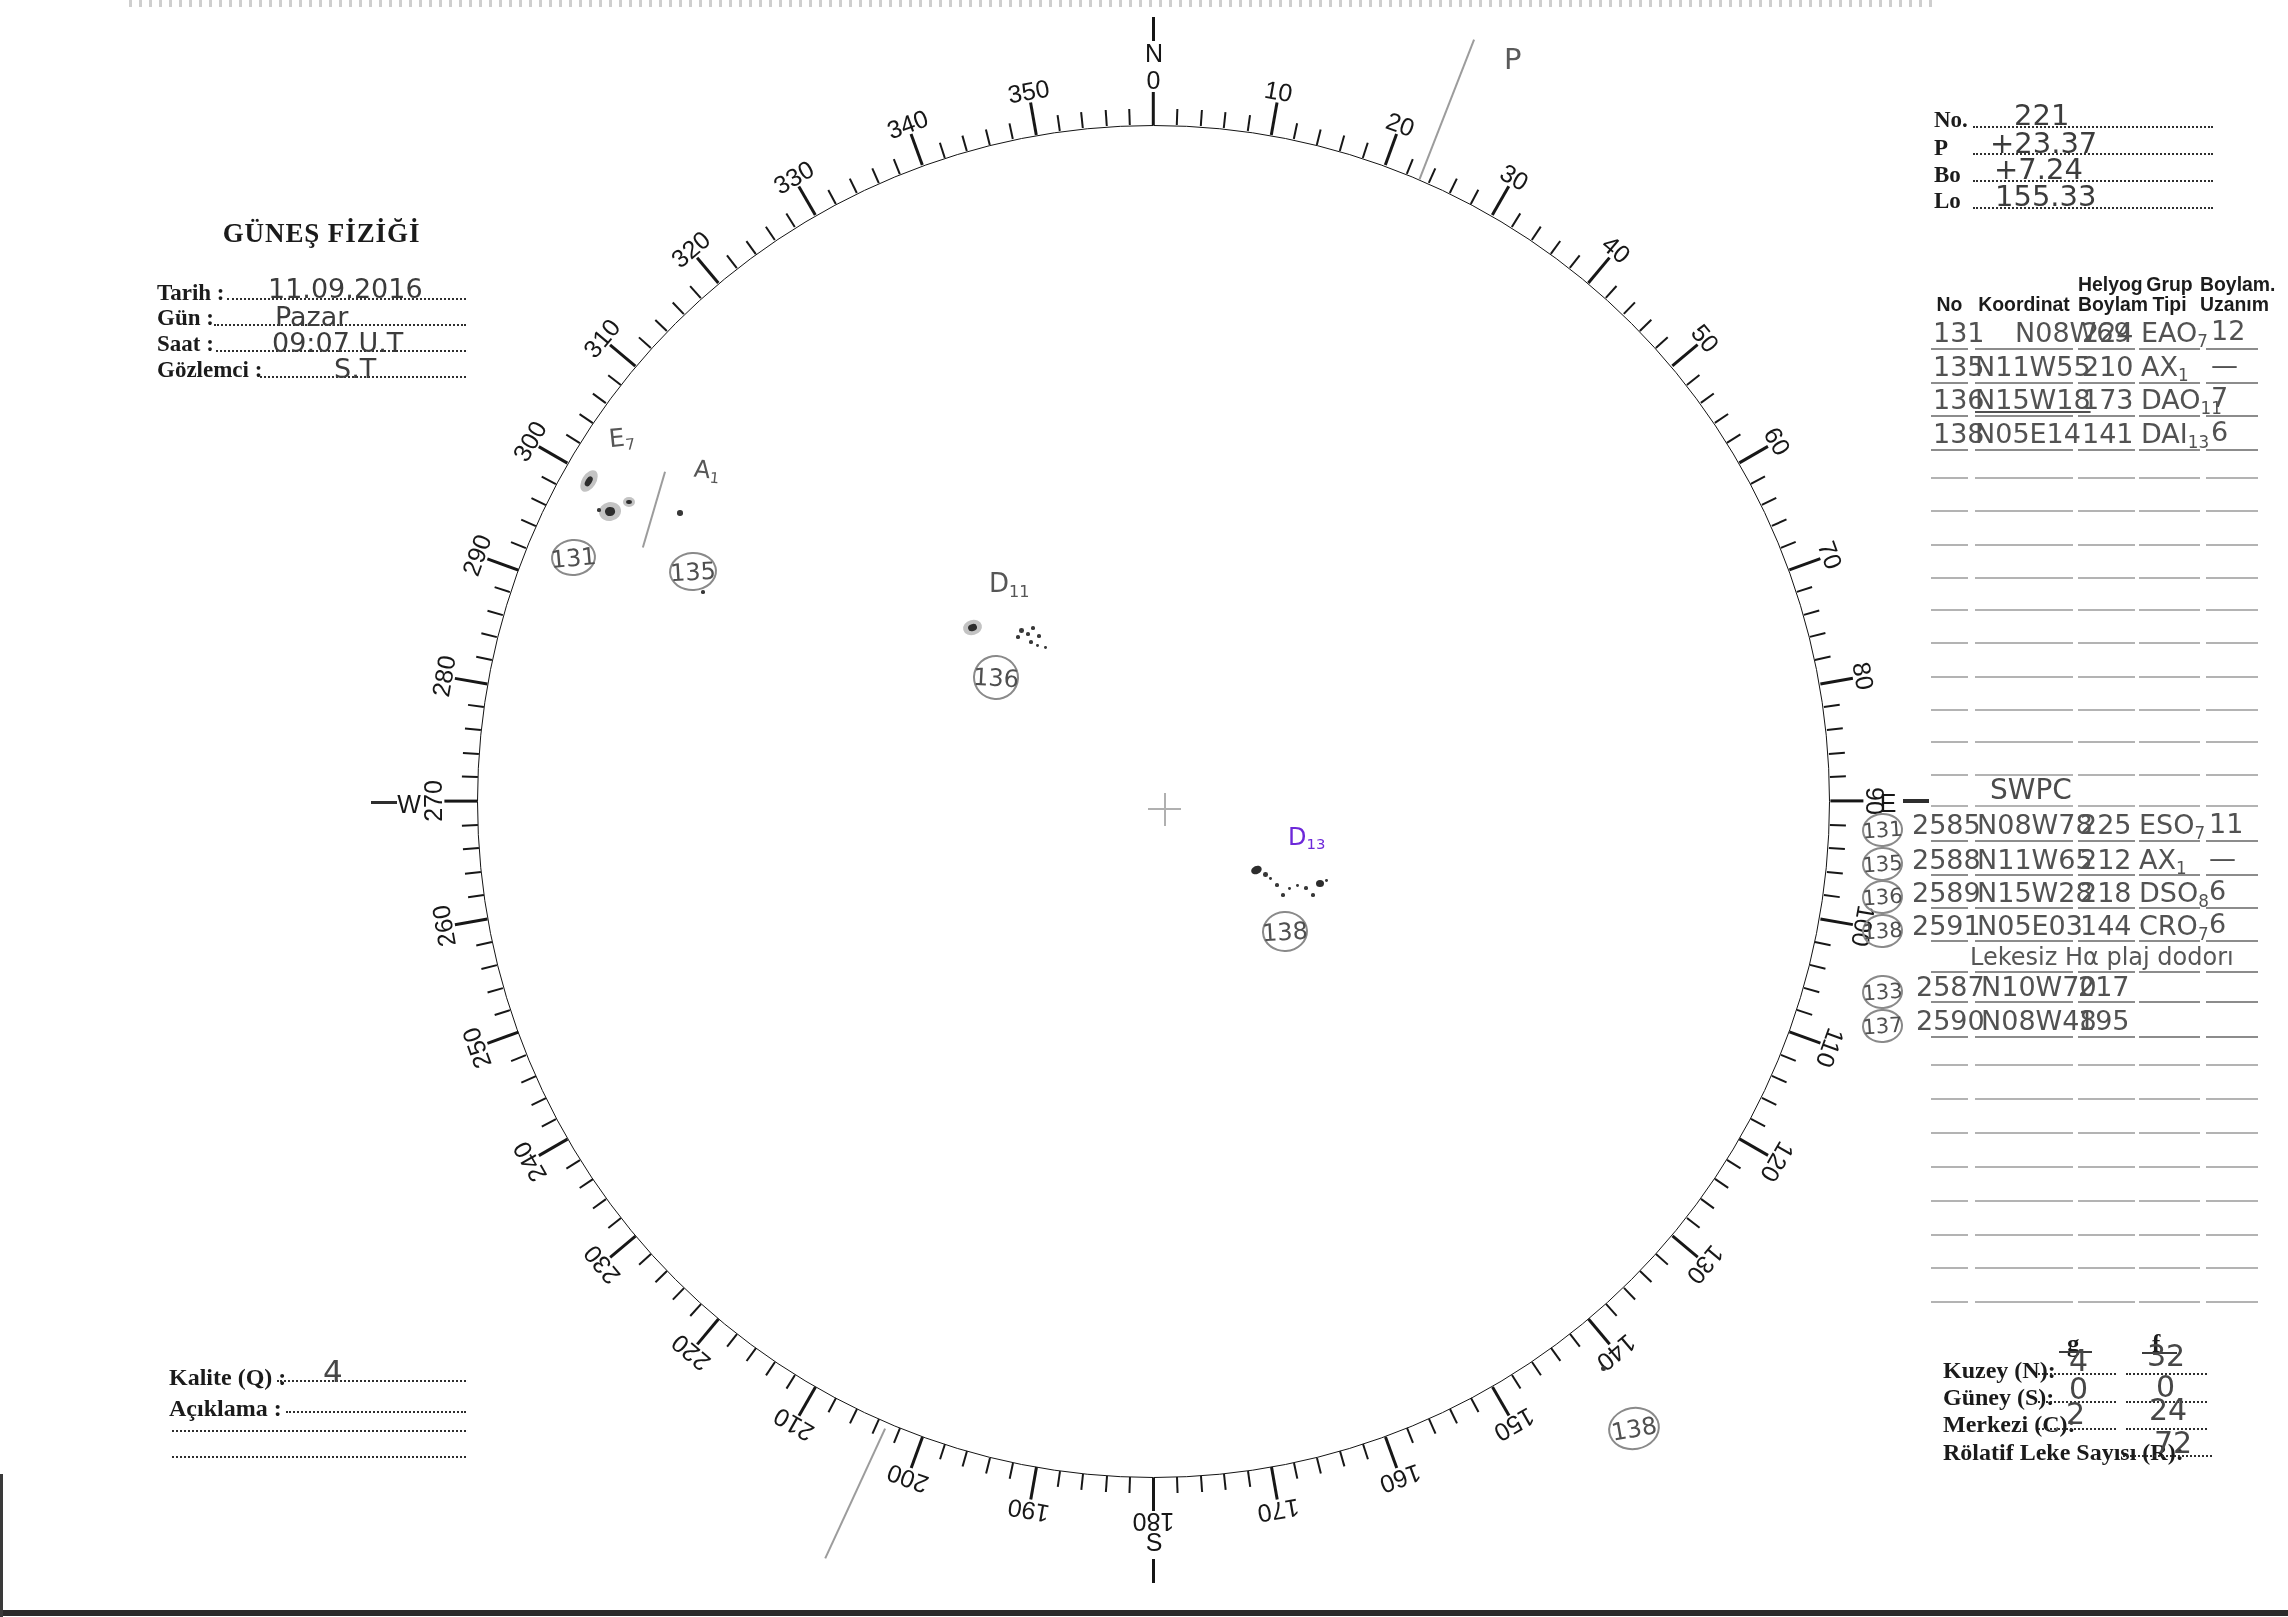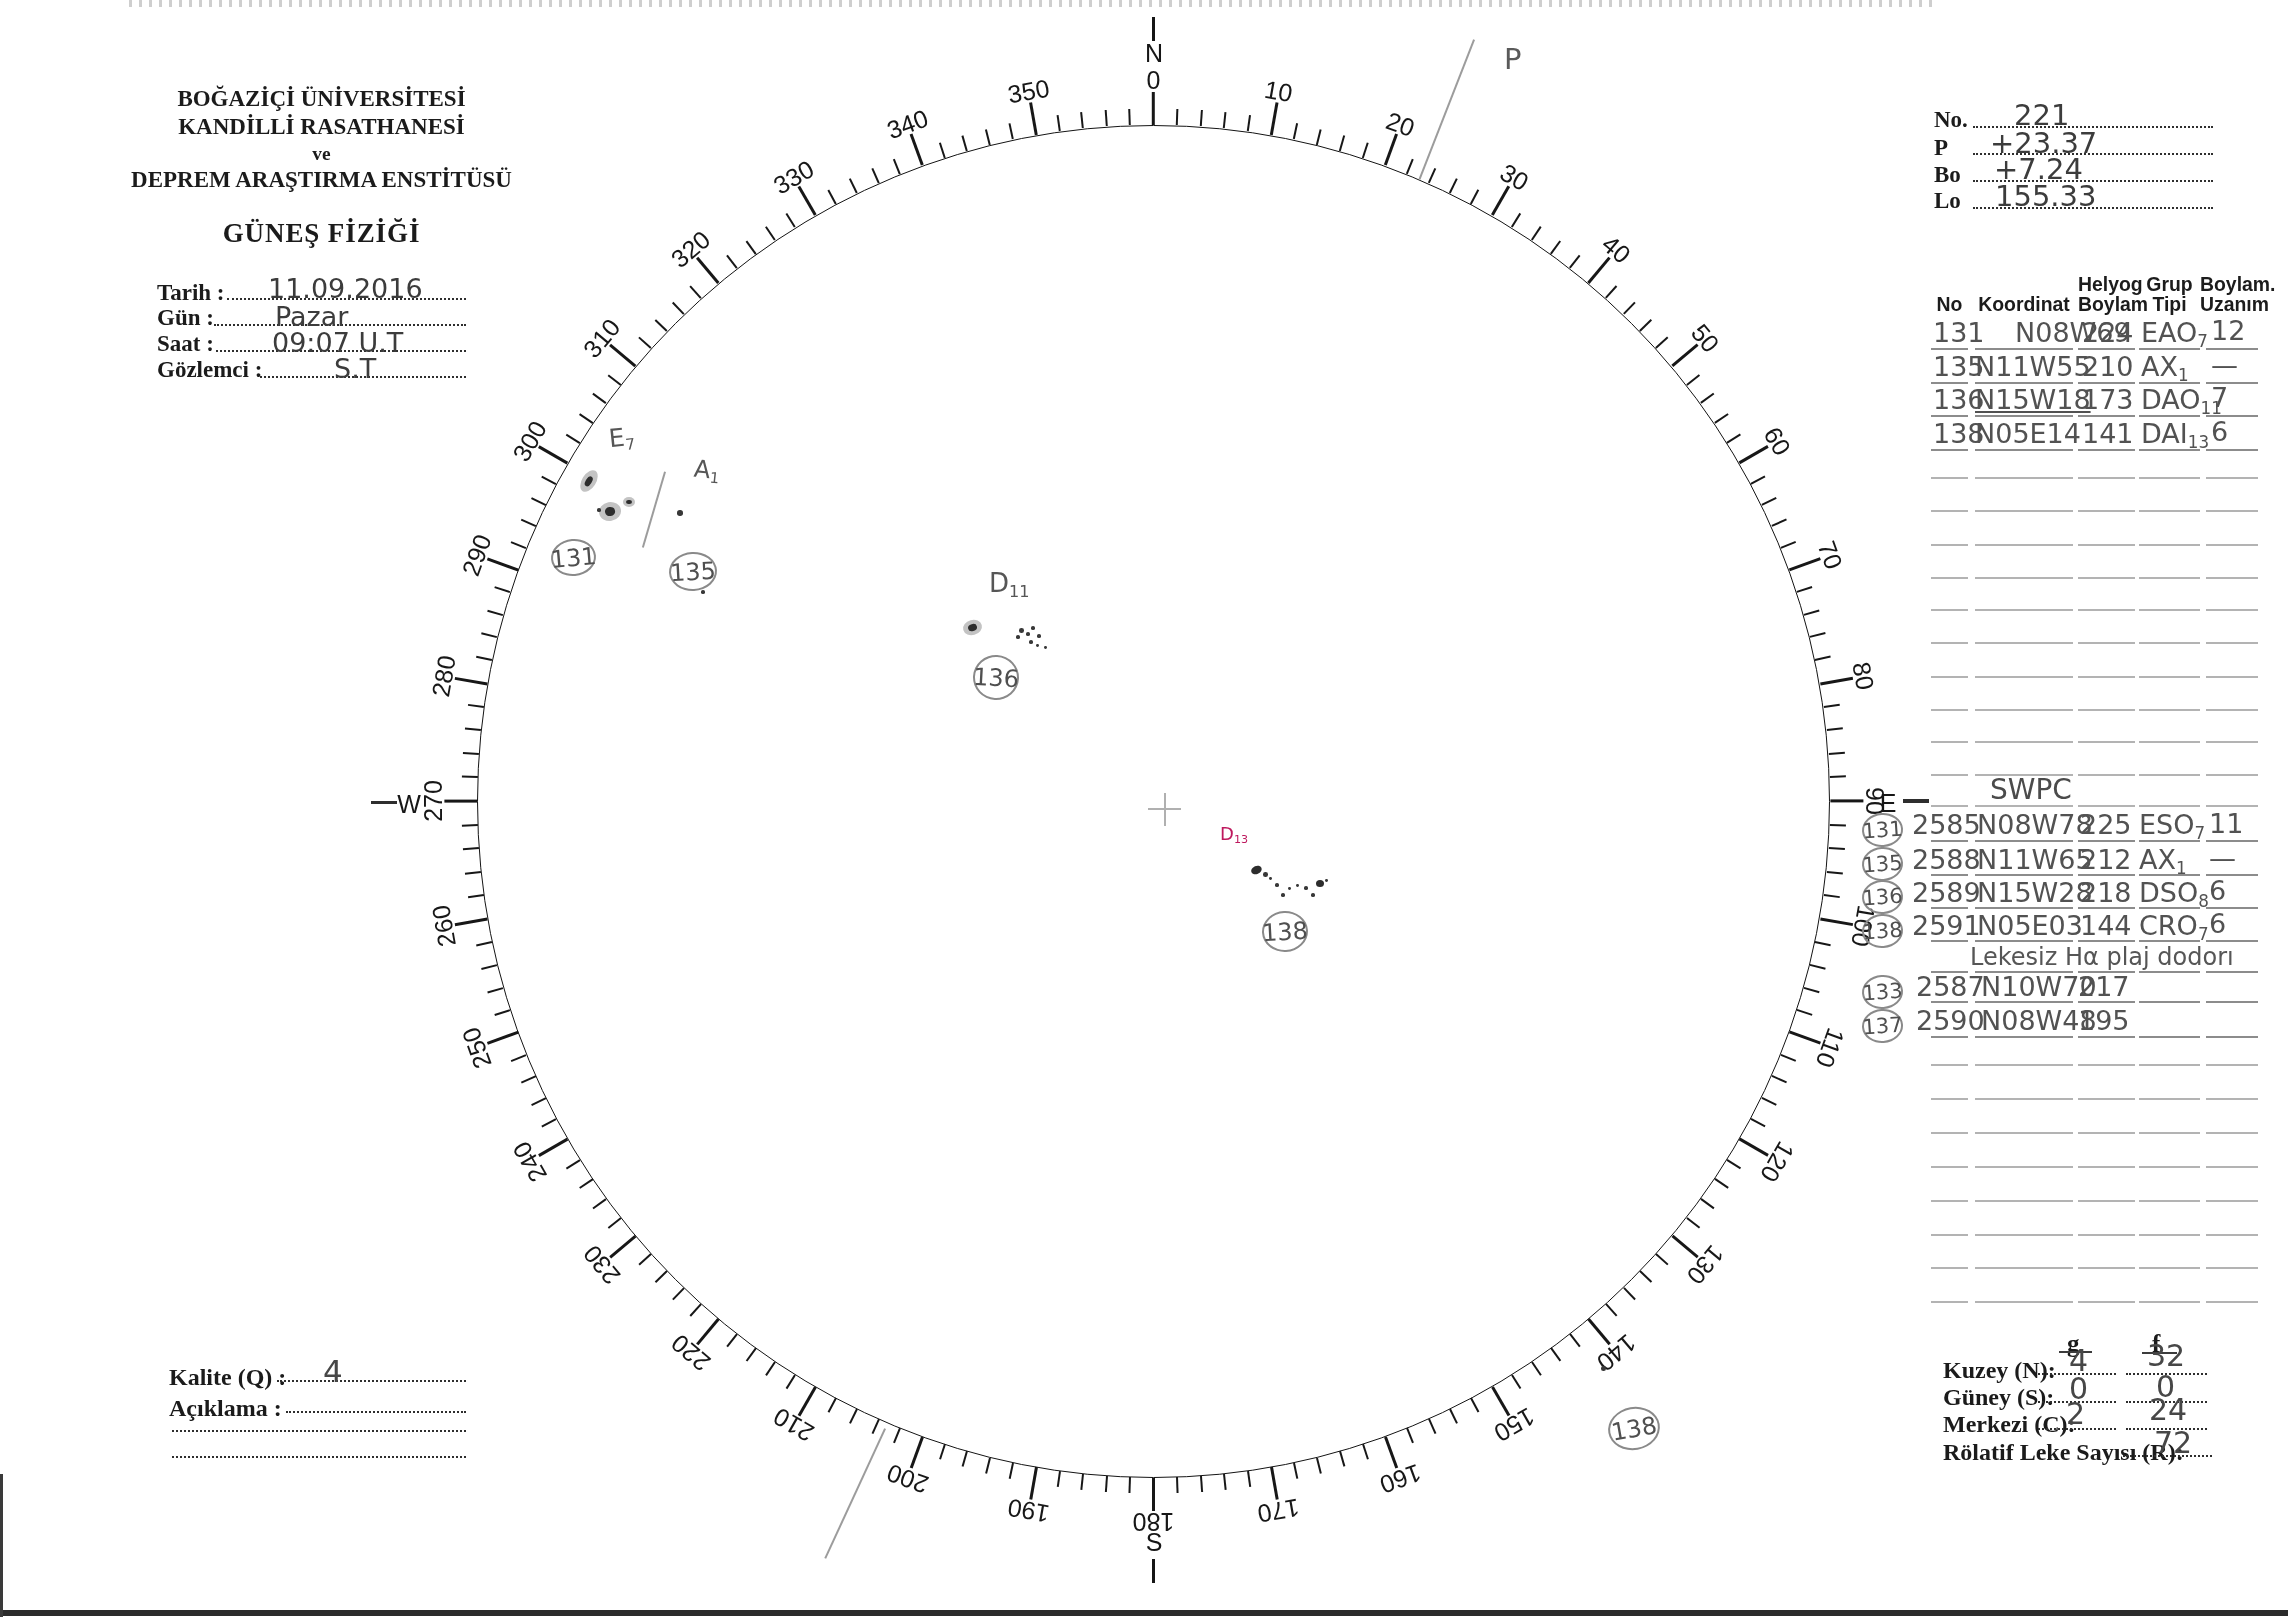--- a/index.html
+++ b/index.html
@@ -29,26 +29,20 @@
   .noise-top{position:absolute;left:129px;top:0;width:1809px;height:6.5px;opacity:.45;
              background:repeating-linear-gradient(90deg,rgba(40,40,40,.5) 0 2.8px,transparent 2.8px 10px);}
 </style>
 </head>
 <body>
 
 <div id="page">
 
   <div class="noise-top"></div>
 
-  <div class="abs" style="left:109px;top:85px;width:425px;text-align:center;">
-    <div class="serifb" style="font-size:23px;line-height:28px;">BOĞAZİÇİ ÜNİVERSİTESİ</div>
-    <div class="serifb" style="font-size:23px;line-height:28px;">KANDİLLİ RASATHANESİ</div>
-    <div class="serifb" style="font-size:19.4px;line-height:25px;">ve</div>
-    <div class="serifb" style="font-size:23px;line-height:28px;">DEPREM ARAŞTIRMA ENSTİTÜSÜ</div>
-  </div>
   <div class="abs serifb" style="left:109px;top:218px;width:425px;text-align:center;font-size:27px;letter-spacing:0.9px;">GÜNEŞ FİZİĞİ</div>
 
   <div class="field-label" style="left:157px;top:280px;">Tarih :</div>
   <div class="field-label" style="left:157px;top:305px;">Gün :</div>
   <div class="field-label" style="left:157px;top:331px;">Saat :</div>
   <div class="field-label" style="left:157px;top:357px;">Gözlemci :</div>
   <div class="dotted" style="left:227px;top:298px;width:239px;"></div>
   <div class="dotted" style="left:214px;top:324px;width:252px;"></div>
   <div class="dotted" style="left:216px;top:350px;width:250px;"></div>
   <div class="dotted" style="left:260px;top:376px;width:206px;"></div>
@@ -551,21 +545,21 @@
     <div class="uline" style="left: 1975px; top: 1301px; width: 98px; background: rgb(179, 179, 179);"></div>
     <div class="uline" style="left: 2078px; top: 1301px; width: 57px; background: rgb(179, 179, 179);"></div>
     <div class="uline" style="left: 2139px; top: 1301px; width: 61px; background: rgb(179, 179, 179);"></div>
     <div class="uline" style="left: 2206px; top: 1301px; width: 52px; background: rgb(179, 179, 179);"></div>
     <div class="pline" style="left: 666px; top: 472px; width: 79px; height: 2.3px; transform: rotate(106.314deg);"></div>
     <div class="pline" style="left: 1475px; top: 40px; width: 150px; height: 1.8px; transform: rotate(111.342deg);"></div>
     <div class="pline" style="left: 886px; top: 1429px; width: 143px; height: 1.8px; transform: rotate(114.749deg);"></div>
     <div class="hw-cell" style="left: 609px; top: 423px; font-size: 25px; color: rgb(86, 86, 86); transform: rotate(-6deg);">E<span class="sub">7</span></div>
     <div class="hw-cell" style="left: 694px; top: 456px; font-size: 24px; color: rgb(86, 86, 86); transform: rotate(6deg);">A<span class="sub">1</span></div>
     <div class="hw-cell" style="left: 989px; top: 568px; font-size: 26px; color: rgb(86, 86, 86); transform: rotate(0deg);">D<span class="sub">11</span></div>
-    <div class="hw-cell" style="left: 1220px; top: 823px; font-size: 18px; color: #be185d; transform: rotate(0deg);">D<span class="sub">13</span></div>
+    <div class="hw-cell" style="left: 1288px; top: 823px; font-size: 24px; color: #6d28d9; transform: rotate(0deg);">D<span class="sub">13</span></div>
     <div class="circled" style="left: 551px; top: 539px; width: 41px; height: 33px; font-size: 24px; transform: rotate(-5deg);">131</div>
     <div class="circled" style="left: 669px; top: 552px; width: 44px; height: 35px; font-size: 24px; transform: rotate(-3deg);">135</div>
     <div class="circled" style="left: 973px; top: 655px; width: 42px; height: 41px; font-size: 24px; transform: rotate(3deg);">136</div>
     <div class="circled" style="left: 1262px; top: 911px; width: 42px; height: 37px; font-size: 24px; transform: rotate(-3deg);">138</div>
     <div class="circled" style="left: 1608px; top: 1407px; width: 48px; height: 39px; font-size: 24px; transform: rotate(-10deg);">138</div>
     <div class="spot-pen" style="left: 582px; top: 469px; width: 14px; height: 24px; transform: rotate(32deg);">
       <div class="core"></div>
     </div>
     <div class="spot-pen" style="left: 599px; top: 502px; width: 22px; height: 18.5px; transform: rotate(-10deg);">
       <div class="core"></div>

